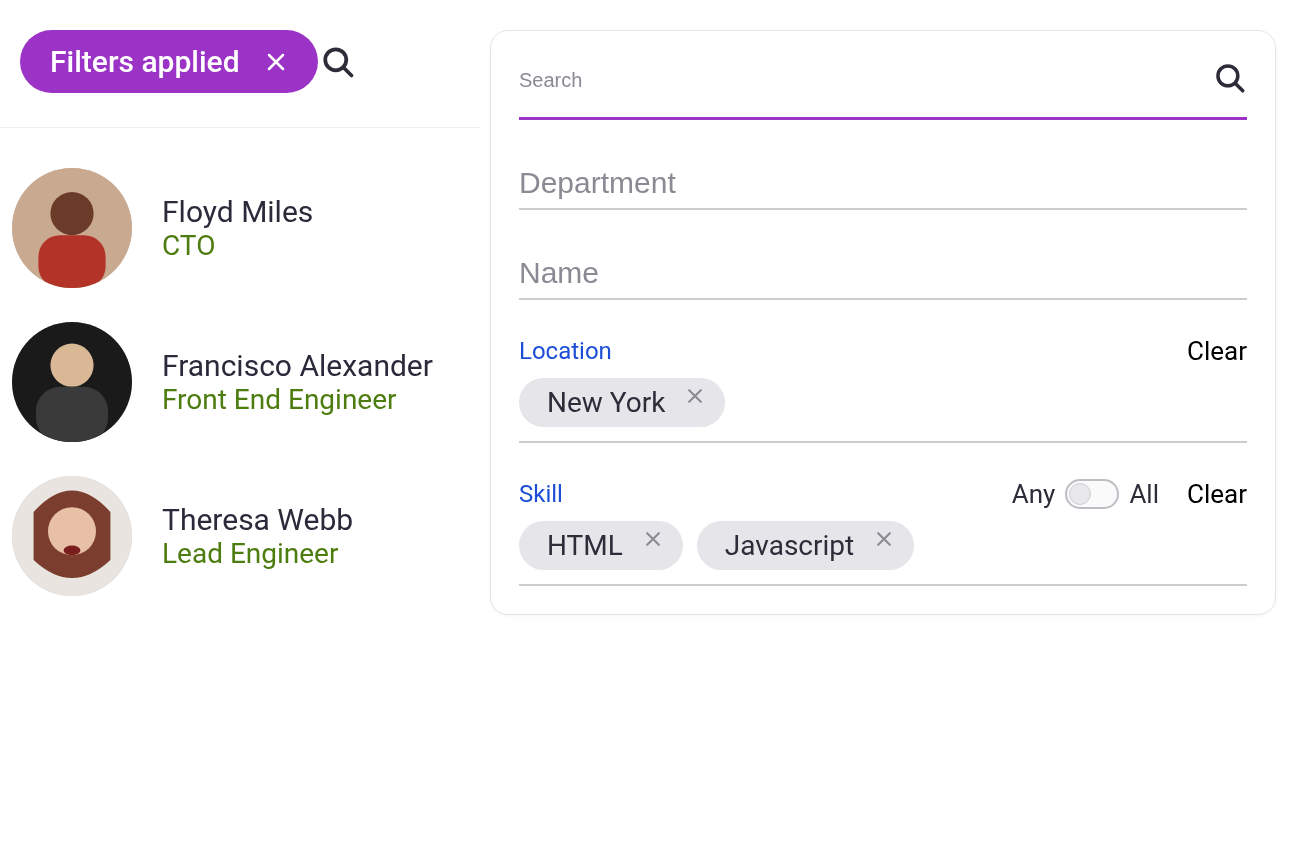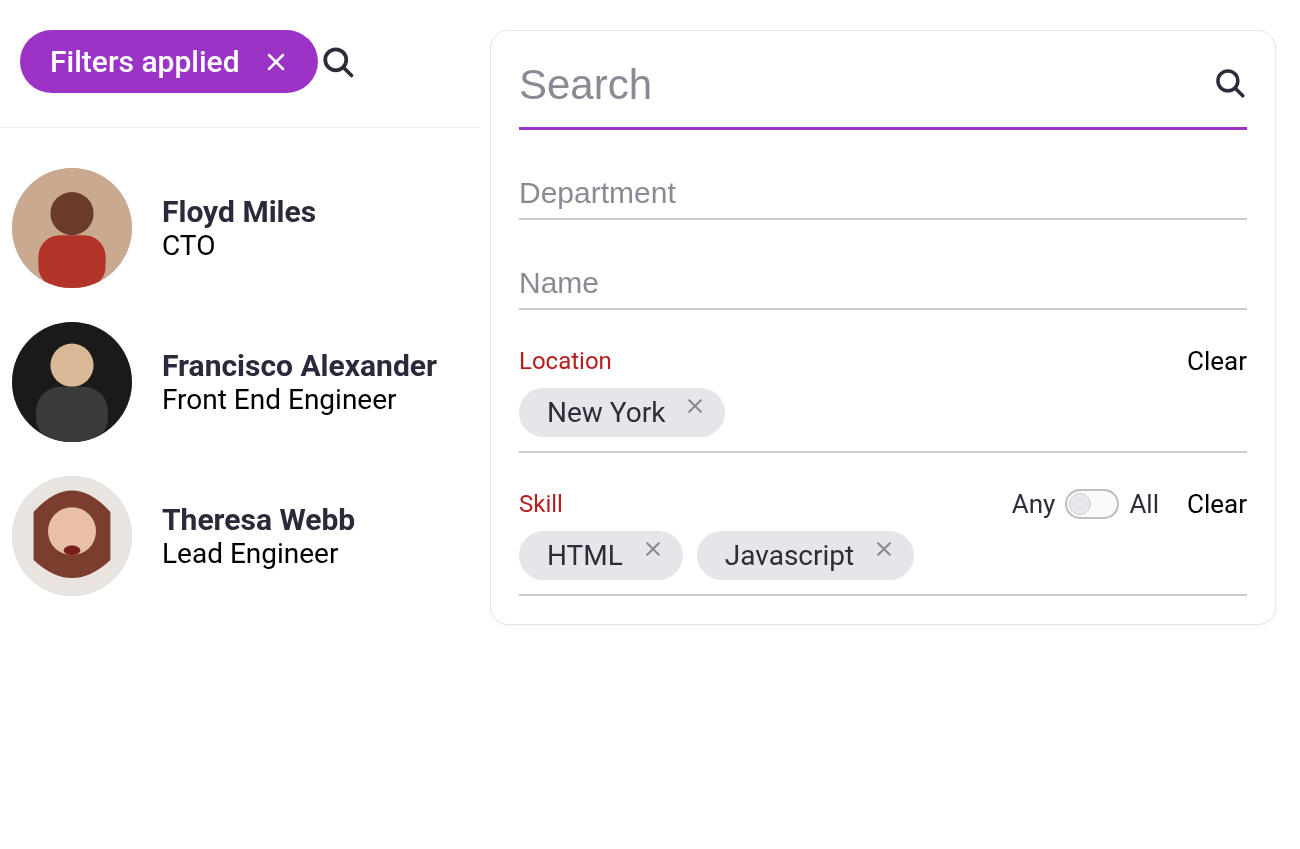--- a/index.html
+++ b/index.html
@@ -62,22 +62,22 @@
     margin-bottom: 34px;
   }
   .avatar {
     width: 120px; height: 120px; border-radius: 50%;
     background: #ccc;
     flex-shrink: 0;
     display: flex; align-items: center; justify-content: center;
     overflow: hidden;
   }
   .avatar svg { width: 100%; height: 100%; }
-  .person-name { font-size: 30px; font-weight: 700; color: #2a2a3a; }
-  .person-title { font-size: 28px; color: #000000; margin-top: 0; }
+  .person-name { font-size: 30px; font-weight: 400; color: #2a2a3a; }
+  .person-title { font-size: 28px; color: #4d7c0f; margin-top: 0; }
 
   
   .filter-panel {
     position: absolute;
     left: 490px;
     top: 30px;
     width: 786px;
     background: #fff;
     border: 1px solid #e4e4e8;
     border-radius: 18px;
@@ -88,21 +88,21 @@
   .search-row {
     display: flex;
     align-items: center;
     border-bottom: 3px solid #9b34c6;
     padding-bottom: 18px;
   }
   .search-input {
     flex: 1;
     border: none;
     outline: none;
-    font-size: 42px;
+    font-size: 20px;
     color: #333;
     background: transparent;
   }
   .search-input::placeholder { color: #8a8a94; }
 
   .field {
     margin-top: 46px;
     border-bottom: 2px solid #ccc;
     padding-bottom: 8px;
   }
@@ -119,21 +119,21 @@
   .chip-section { margin-top: 36px; border-bottom: 2px solid #ccc; padding-bottom: 14px; }
   .chip-section.first { margin-top: 36px; }
   .chip-header {
     display: flex;
     align-items: center;
     justify-content: space-between;
     font-size: 24px;
     color: #555;
     margin-bottom: 12px;
   }
-  .chip-header-left { color: #b91c1c; }
+  .chip-header-left { color: #1d4ed8; }
   .chip-header-right { display: flex; align-items: center; gap: 28px; }
   .toggle-group { display: flex; align-items: center; gap: 10px; font-size: 26px; color: #2d2d3a;}
   .toggle {
     width: 54px; height: 30px; border-radius: 30px;
     border: 2px solid #bdbdc4; background: #fafafa;
     position: relative;
   }
   .toggle .knob {
     position: absolute; left: 2px; top: 2px;
     width: 22px; height: 22px; border-radius: 50%;

